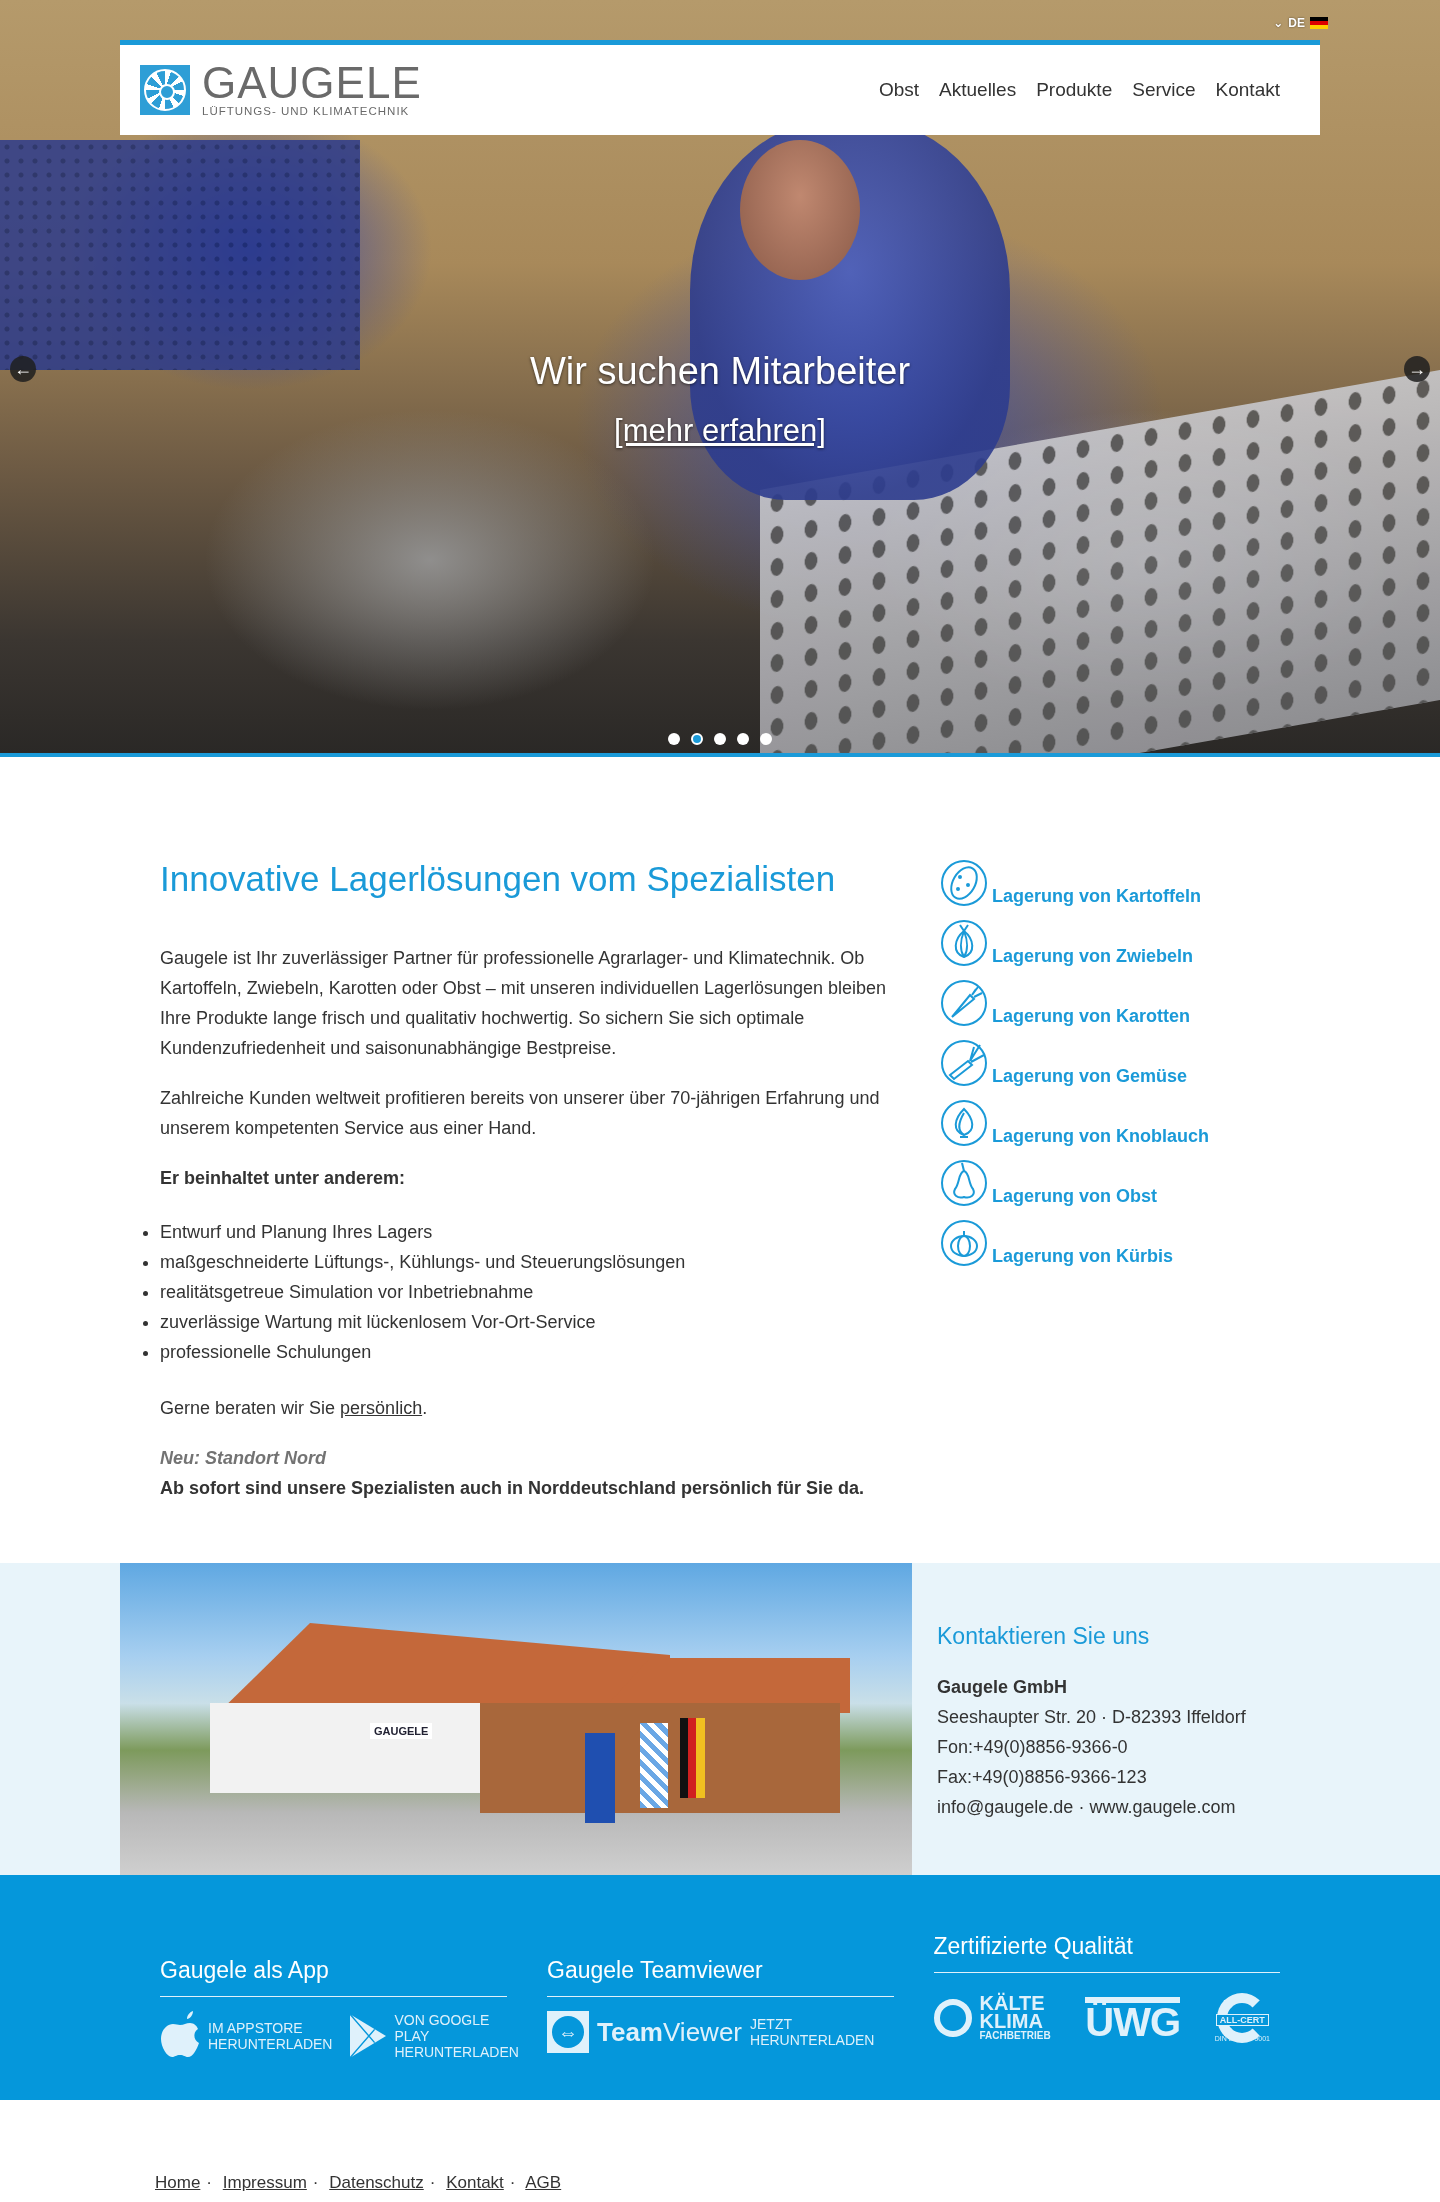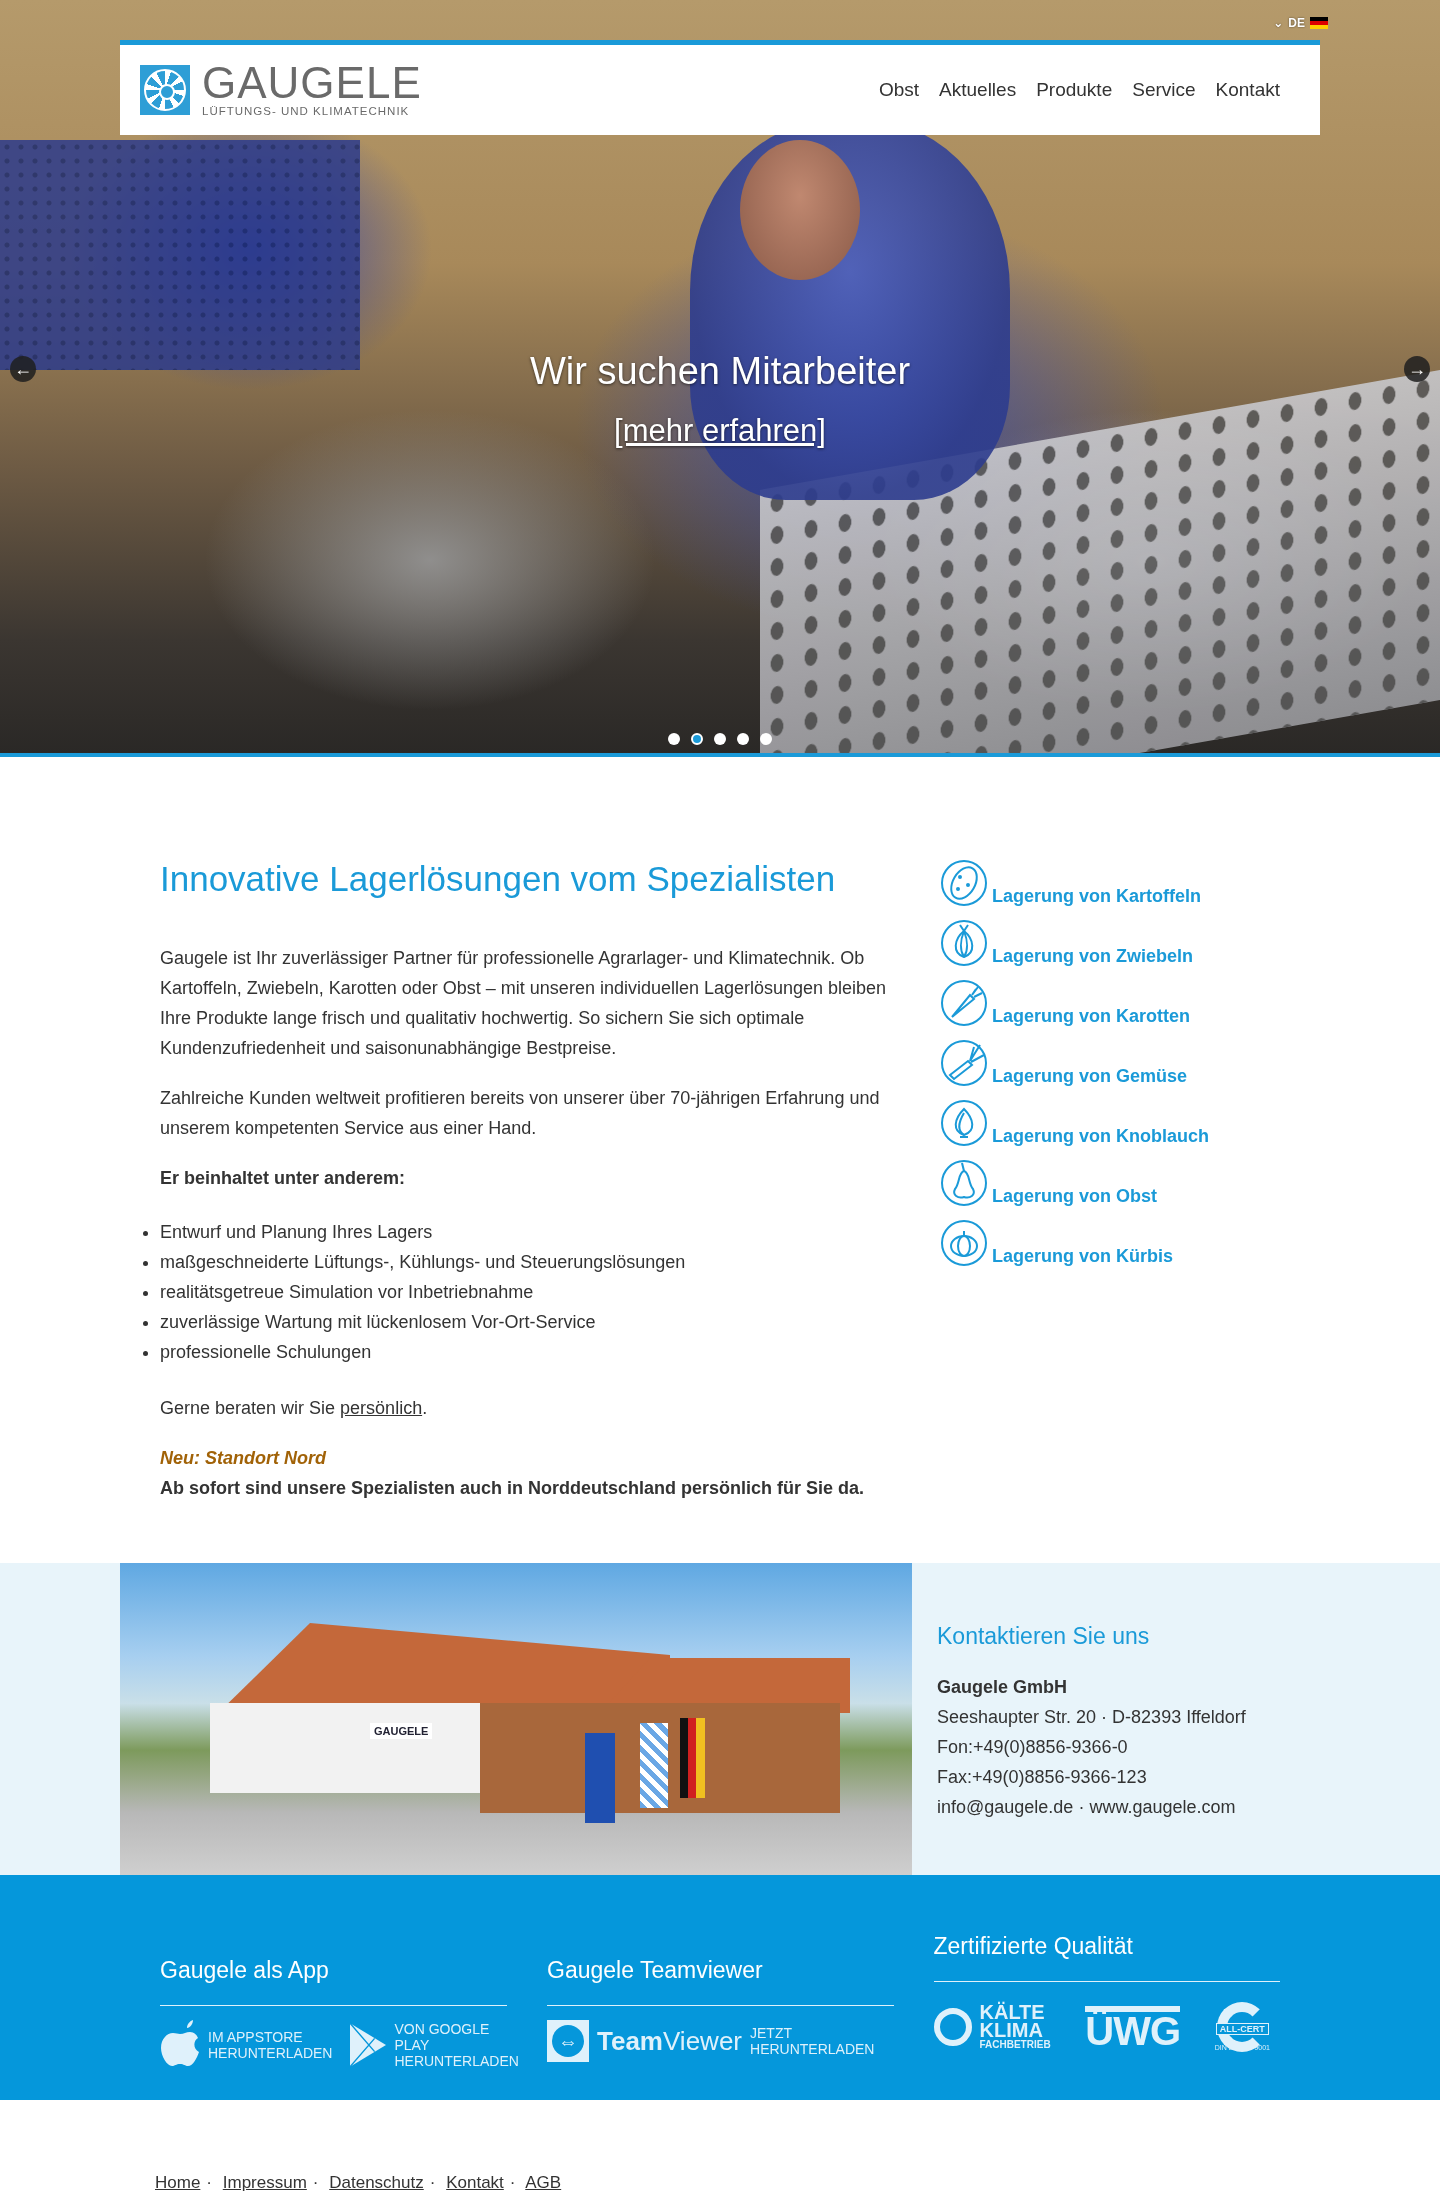--- a/index.html
+++ b/index.html
@@ -86,21 +86,21 @@
 
   
   .main { width: 1440px; display: flex; padding: 90px 100px 40px 160px; }
   .content { width: 730px; }
   .content h1 { color: #1a9ad8; font-size: 35px; font-weight: normal; margin-top: 12px; margin-bottom: 44px; }
   .content p { font-size: 18px; line-height: 30px; color: #333; margin-bottom: 20px; }
   .content .strong { font-weight: bold; margin-bottom: 24px; }
   .content ul { margin-bottom: 26px; }
   .content li { font-size: 18px; line-height: 30px; }
   .content .link { text-decoration: underline; }
-  .content .neu { color: #a16207; font-weight: bold; font-style: italic; margin-bottom: 0; }
+  .content .neu { color: #737373; font-weight: bold; font-style: italic; margin-bottom: 0; }
   .content .neu-text { font-weight: bold; }
 
   .sidebar { margin-left: 50px; padding-top: 0px; }
   .side-item { display: flex; align-items: flex-end; gap: 4px; height: 60px; text-decoration: none; }
   .side-icon { width: 48px; height: 48px; }
   .side-label { color: #1a9ad8; font-weight: bold; font-size: 18px; }
 
   
   .contact-band { width: 1440px; height: 312px; background: #e8f4fa; display: flex; }
   .building {
@@ -116,21 +116,21 @@
   .building .flag2 { position: absolute; left: 520px; top: 160px; width: 28px; height: 85px; background: repeating-linear-gradient(45deg, #6aa7e5 0 5px, #ffffff 5px 10px); }
   .building .flag3 { position: absolute; left: 560px; top: 155px; width: 25px; height: 80px; background: linear-gradient(90deg, #111 33%, #d02020 33% 66%, #f0c020 66%); }
   .contact-info { padding: 60px 0 0 25px; }
   .contact-info h3 { color: #1a9ad8; font-size: 23px; font-weight: normal; margin-bottom: 22px; }
   .contact-info p { font-size: 18px; line-height: 30px; color: #333; }
   .contact-info .company { font-weight: bold; }
 
   
   .footer-blue { width: 1440px; height: 225px; background: #0597db; display: flex; padding: 0 160px; gap: 40px; }
   .fcol { width: 347px; color: #ffffff; }
-  .fcol h4 { font-size: 23px; font-weight: normal; padding-bottom: 21px; border-bottom: 1px solid #dff1fb; }
+  .fcol h4 { font-size: 23px; font-weight: normal; padding-bottom: 12px; border-bottom: 1px solid #dff1fb; }
   .fcol.c1 h4, .fcol.c2 h4 { margin-top: 82px; }
   .fcol.c3 h4 { margin-top: 58px; }
   .frow { display: flex; align-items: center; margin-top: 14px; gap: 8px; }
   .frow .lbl { font-size: 14px; line-height: 16px; color: #dff1fb; }
   .apple { width: 40px; height: 50px; }
   .play { width: 38px; height: 46px; margin-left: 10px; }
   .tv-box { width: 42px; height: 42px; background: #dff1fb; display: flex; align-items: center; justify-content: center; }
   .tv-circle { width: 32px; height: 32px; border-radius: 50%; background: #0597db; color: #dff1fb; font-size: 20px; display: flex; align-items: center; justify-content: center; }
   .tv-name { font-size: 26px; color: #dff1fb; }
   .tv-name b { font-weight: bold; }

